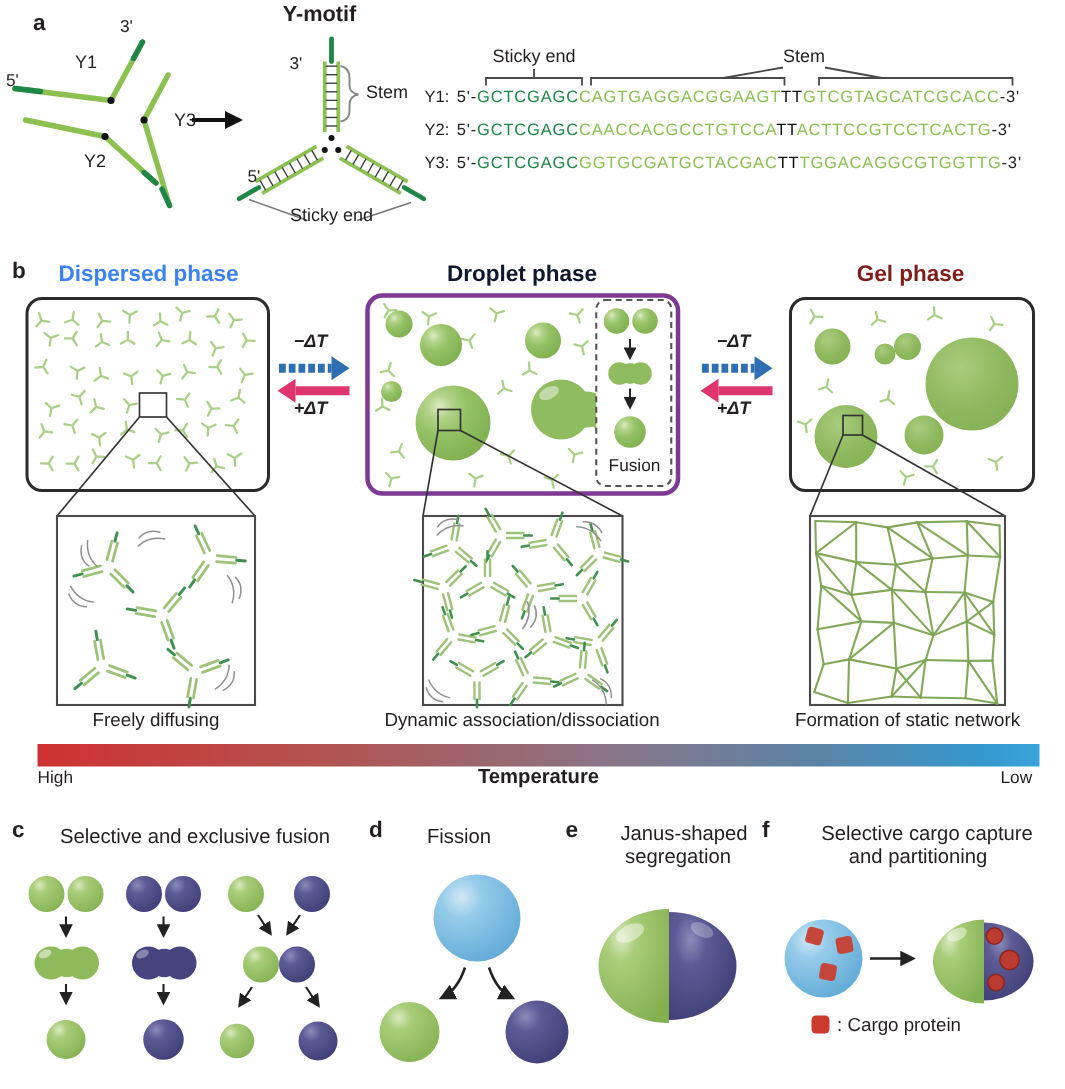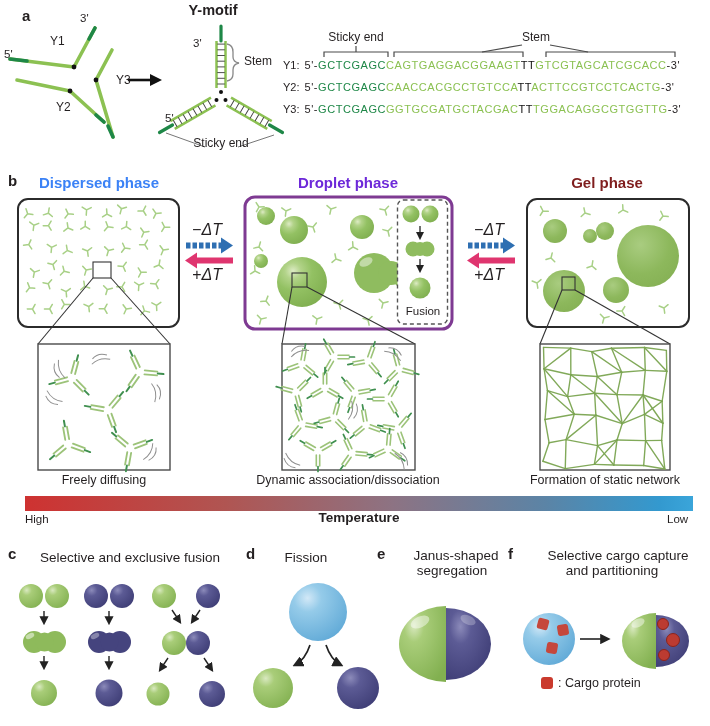--- a/index.html
+++ b/index.html
@@ -10,22 +10,22 @@
   .ctr{transform:translateX(-50%)}
   .pl{font-weight:bold;font-size:15px}
   .small{font-size:11.5px}
   .seqrow{position:absolute;left:283px;z-index:2;font-weight:normal;font-size:11px;
           letter-spacing:.55px;white-space:nowrap}
   .seqrow .nm{letter-spacing:0;margin-right:5px}
   .sg{color:#1e8747}
   .lg{color:#8bc152}
   .ttb{color:#111}
   .phase{font-weight:bold;font-size:15px}
-  .red{color:#3b82f6}.purple{color:#6d28d9}.navyblue{color:#7f1d1d}
-  .dT{font-size:16px;font-style:italic;font-weight:400}
+  .red{color:#3b82f6}.purple{color:#0f172a}.navyblue{color:#7f1d1d}
+  .dT{font-size:12px;font-style:italic;font-weight:700}
   .cap{font-size:12.5px}
   .ptitle{font-size:13.5px}
   .ann{font-size:12px}
 </style>
 </head>
 <body>
 
 <div id="fig">
 
 <svg id="gfx" width="710" height="726" viewBox="0 0 710 726">

